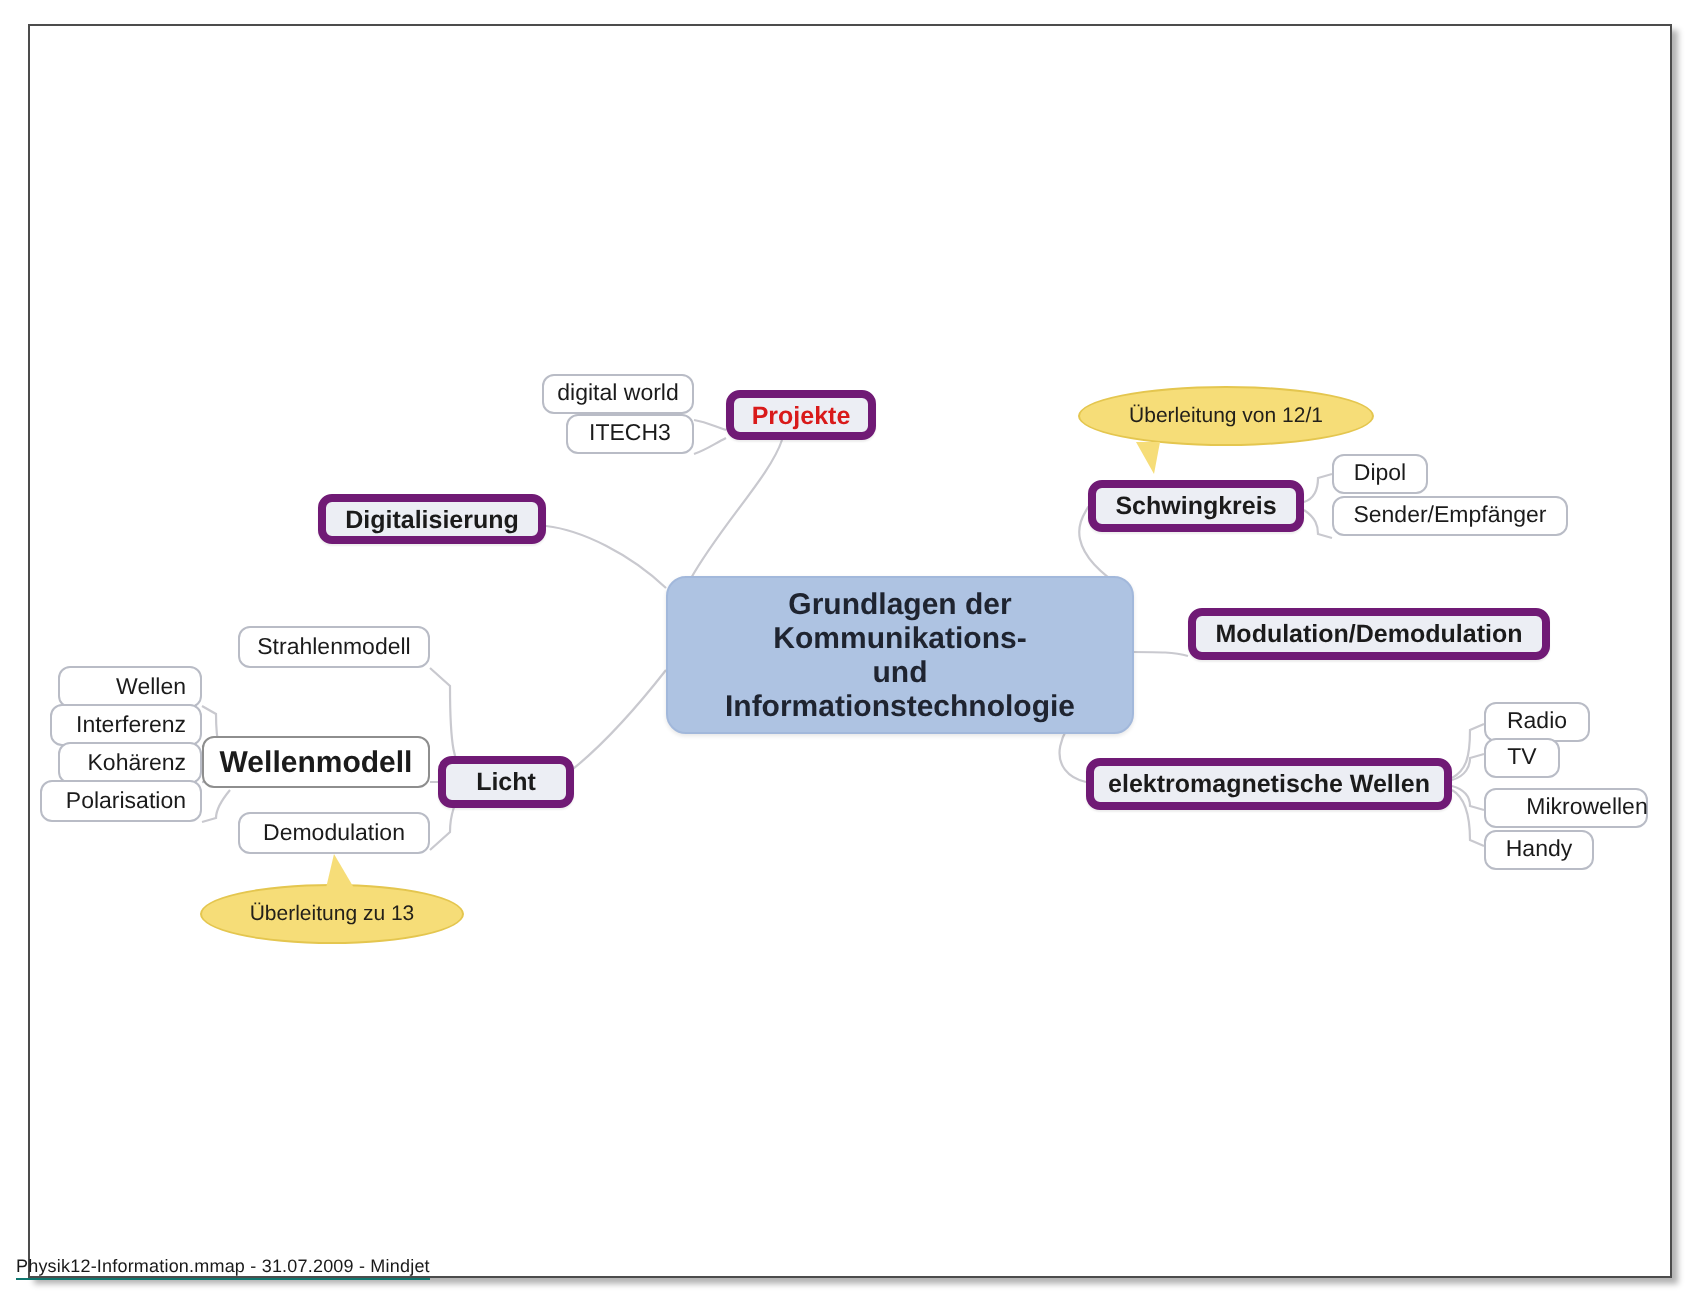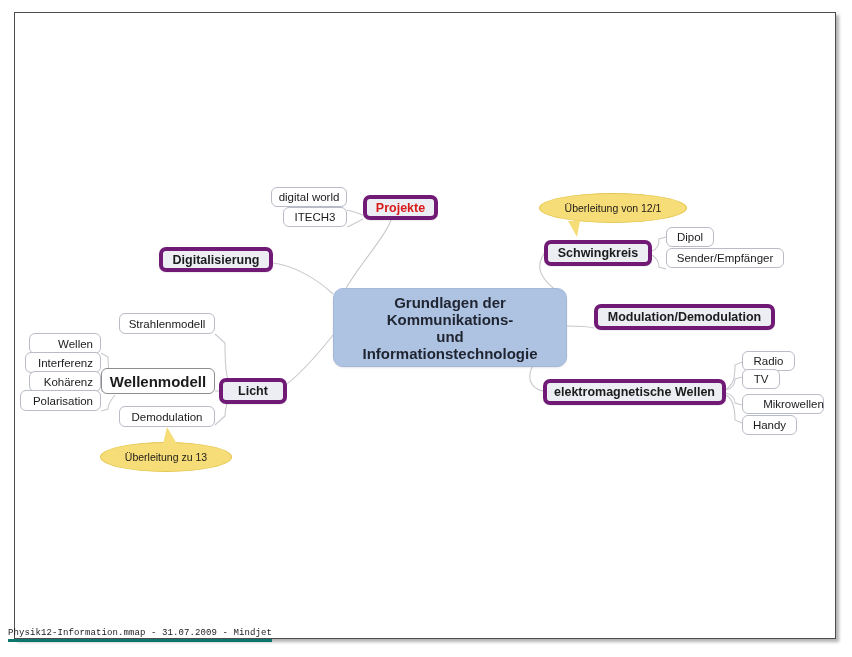--- a/index.html
+++ b/index.html
@@ -142,24 +142,23 @@
   }
 
   
   #footer {
     position: absolute;
     left: 8px;
     top: 628px;
     font-size: 9px;
     color: #1a1a1a;
     letter-spacing: 0.1px;
-    border-bottom: 3px solid #0f766e;
+    border-bottom: 1px solid #0f766e;
     padding-bottom: 1px;
     white-space: nowrap;
-    font-family: Liberation Mono, monospace;
   }
 </style>
 </head>
 <body>
 
 <div id="app">
   <div id="page">
     <div id="canvas">
 
       <svg id="links" viewBox="0 0 822 627">

